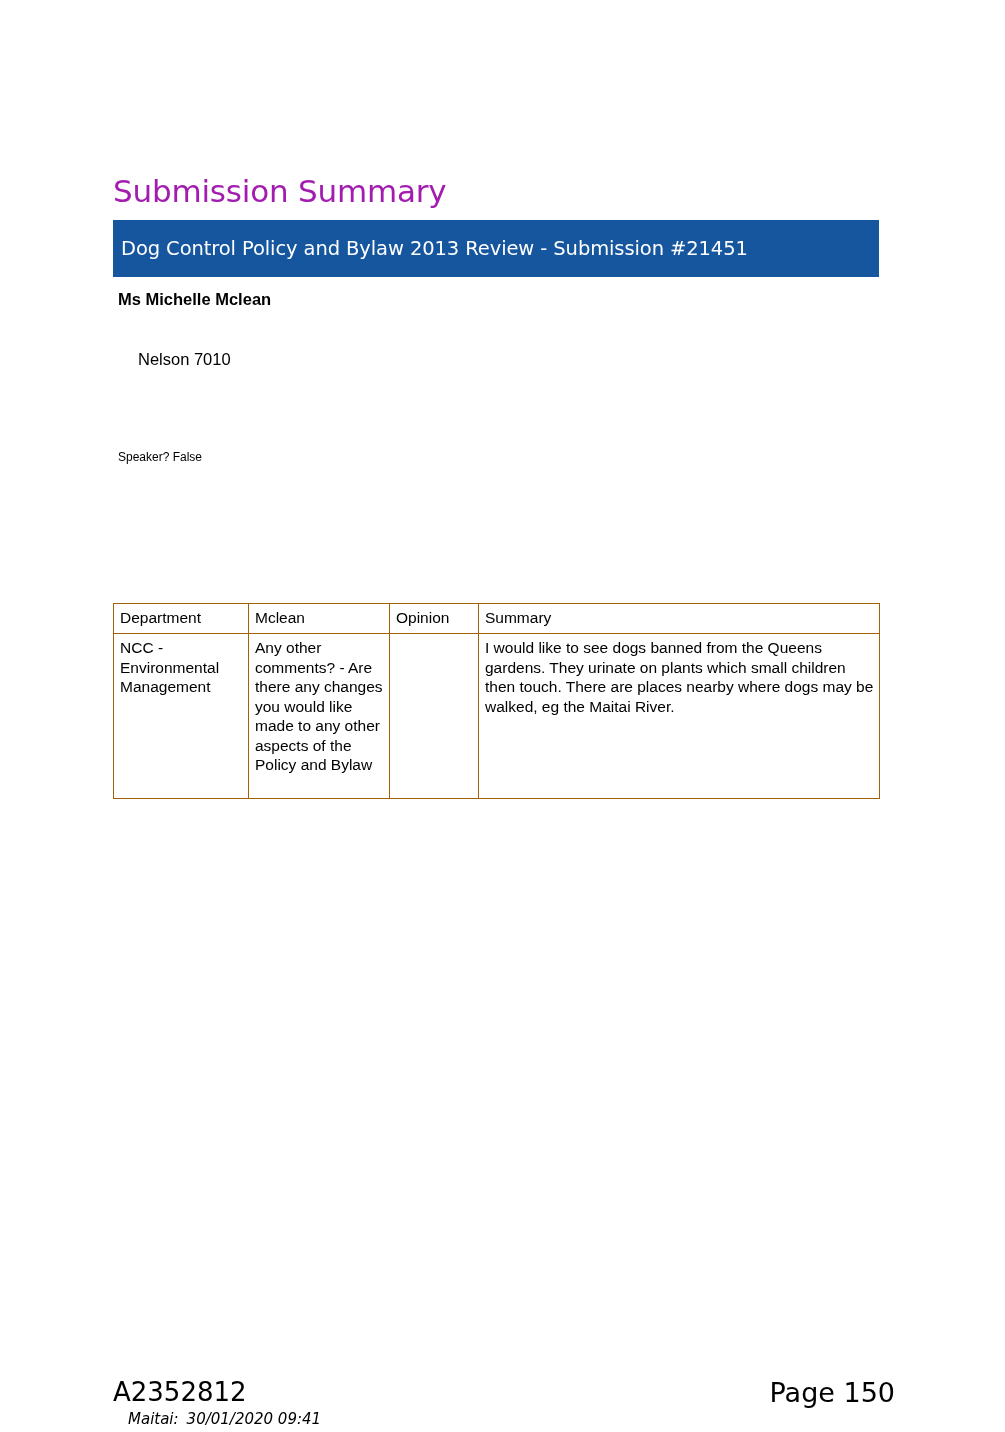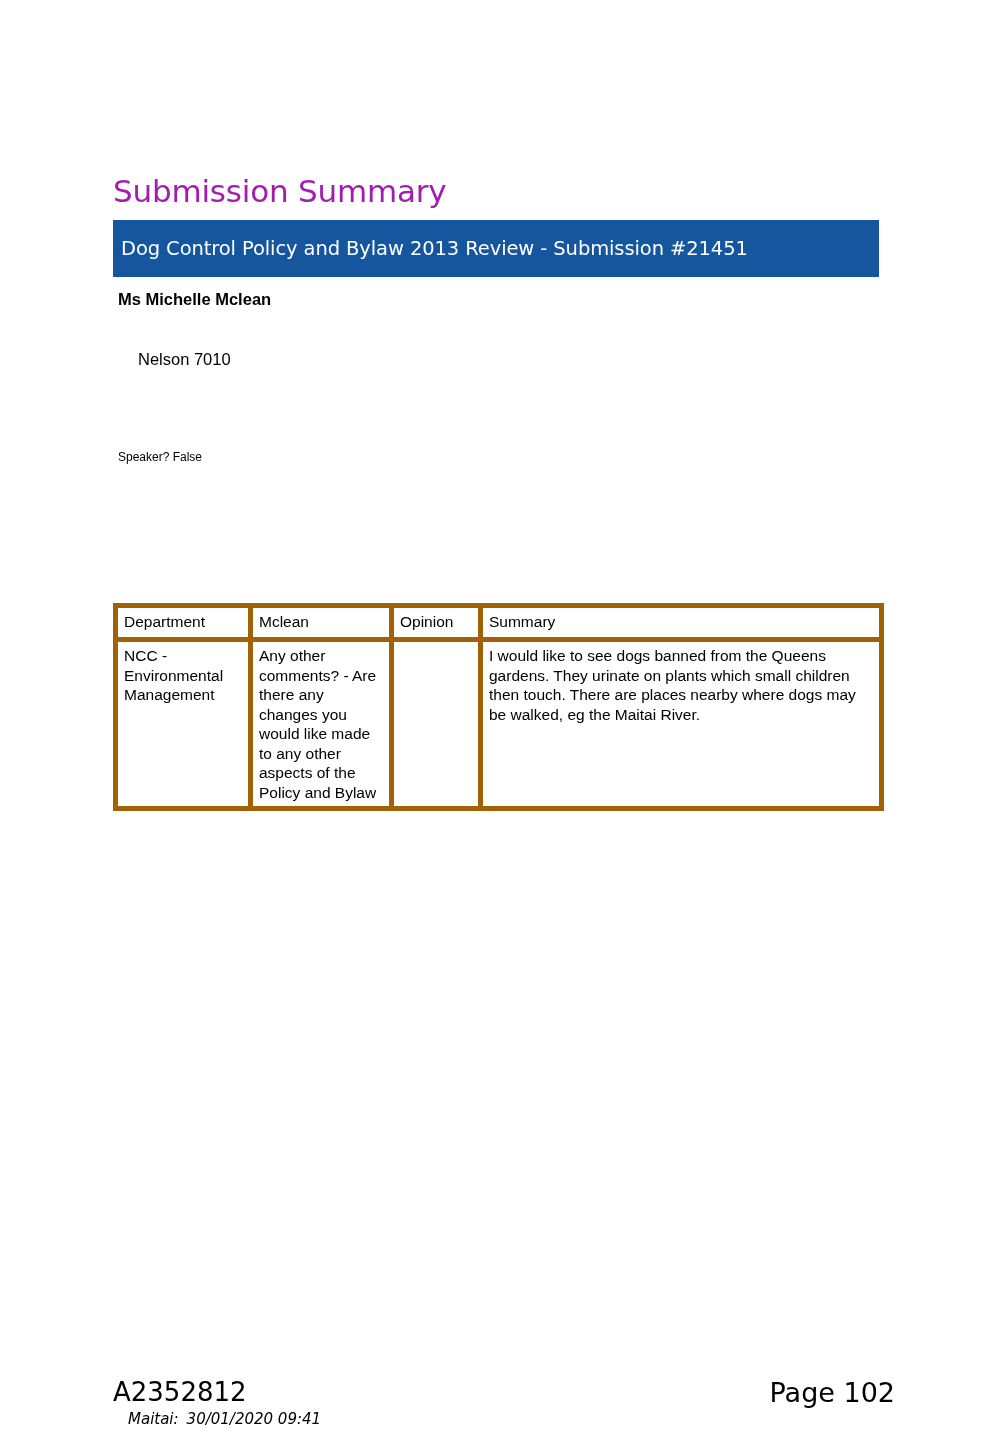--- a/index.html
+++ b/index.html
@@ -85,21 +85,21 @@
     position: absolute;
     left: 113px;
     top: 603px;
     width: 766px;
     border-collapse: collapse;
     table-layout: fixed;
     font-size: 15.5px;
   }
   .subm-table th,
   .subm-table td {
-    border: 5px solid #a16207;
+    border: 1px solid #a16207;
     vertical-align: top;
     text-align: left;
     padding: 4px 5px 4px 6px;
     font-weight: normal;
     line-height: 19.5px;
   }
   .subm-table th {
     height: 21px;
   }
   .col-department { width: 135px; }
@@ -174,19 +174,19 @@
         <td class="cell-department">NCC - Environmental Management</td>
         <td>Any other comments? - Are there any changes you would like made to any other aspects of the Policy and Bylaw</td>
         <td></td>
         <td>I would like to see dogs banned from the Queens gardens. They urinate on plants which small children then touch. There are places nearby where dogs may be walked, eg the Maitai River.</td>
       </tr>
     </tbody>
   </table>
 
   <div class="footer-ref">A2352812</div>
 
-  <div class="footer-page">Page 102</div>
+  <div class="footer-page">Page 150</div>
 
   <div class="footer-printed">
     <span class="label">Maitai:</span><span>30/01/2020 09:41</span>
   </div>
 
 </div>
 
 </body></html>

